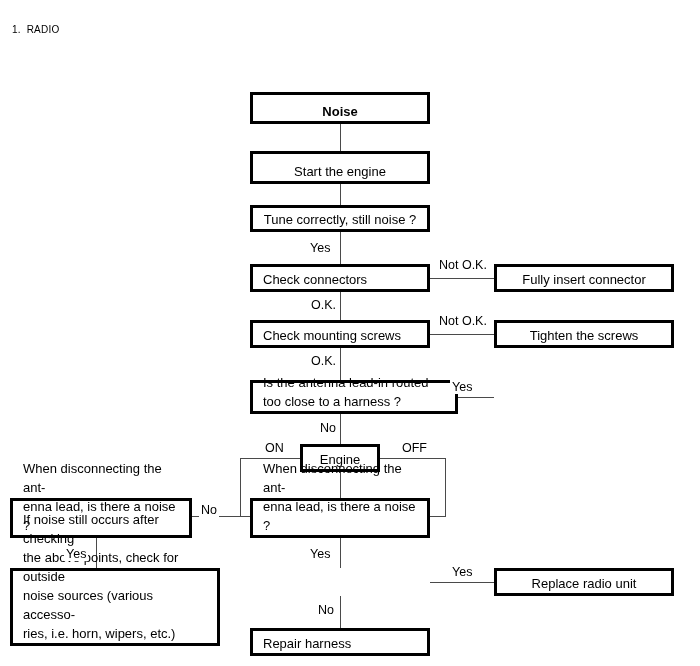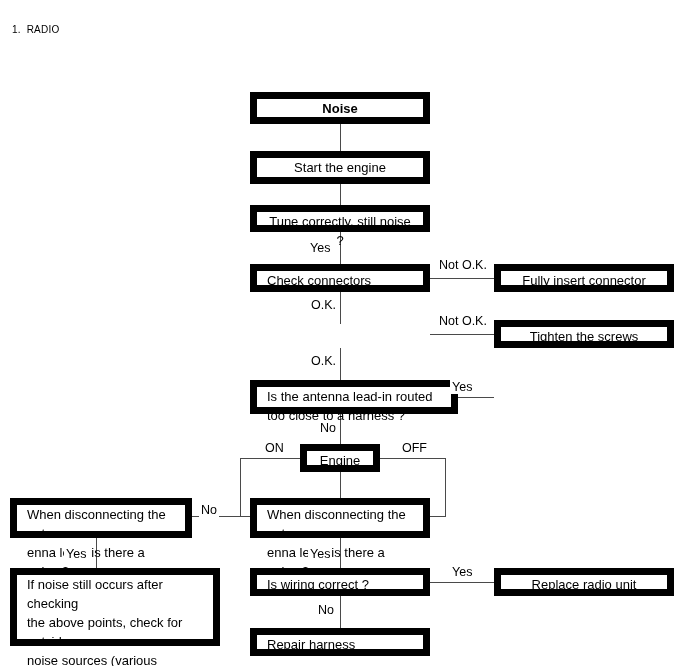--- a/index.html
+++ b/index.html
@@ -21,26 +21,26 @@
     left: 12px;
     top: 6px;
     font-size: 10px;
     letter-spacing: 0.2px;
     white-space: pre;
     margin-top: 18px;
   }
   .node {
     position: absolute;
     box-sizing: border-box;
-    border: 7px solid #000000;
+    border: 3px solid #000000;
     background: #ffffff;
     font-size: 13px;
     line-height: 19px;
     display: flex;
-    align-items: flex-start;
+    align-items: flex-end;
     z-index: 2;
   }
   .node.center-text {
     justify-content: center;
     text-align: center;
   }
   .node.left-text {
     justify-content: flex-start;
     text-align: left;
   }
@@ -127,20 +127,23 @@
   </div>
 
   <div class="node left-text" style="left:250px; top:264px; width:180px; height:28px;">
     <span class="txt">Check connectors</span>
   </div>
 
   <div class="node center-text" style="left:494px; top:264px; width:180px; height:28px;">
     <span class="txt">Fully insert connector</span>
   </div>
 
+  <div class="node left-text" style="left:250px; top:320px; width:180px; height:28px;">
+    <span class="txt">Check mounting screws</span>
+  </div>
 
   <div class="node center-text" style="left:494px; top:320px; width:180px; height:28px;">
     <span class="txt">Tighten the screws</span>
   </div>
 
   <div class="node left-text" style="left:250px; top:380px; width:208px; height:34px;">
     <span class="txt">Is the antenna lead-in routed
 too close to a harness ?</span>
   </div>
 
@@ -159,23 +162,20 @@
 enna lead, is there a noise ?</span>
   </div>
 
   <div class="node left-text" style="left:10px; top:568px; width:210px; height:78px;">
     <span class="txt">If noise still occurs after checking
 the above points, check for outside
 noise sources (various accesso-
 ries, i.e. horn, wipers, etc.)</span>
   </div>
 
-  <div class="node left-text" style="left:250px; top:568px; width:180px; height:28px;">
-    <span class="txt">Is wiring correct ?</span>
-  </div>
 
   <div class="node center-text" style="left:494px; top:568px; width:180px; height:28px;">
     <span class="txt">Replace radio unit</span>
   </div>
 
   <div class="node left-text" style="left:250px; top:628px; width:180px; height:28px;">
     <span class="txt">Repair harness</span>
   </div>
 
   <div class="edge-label" style="left:308px; top:241px;">Yes</div>

